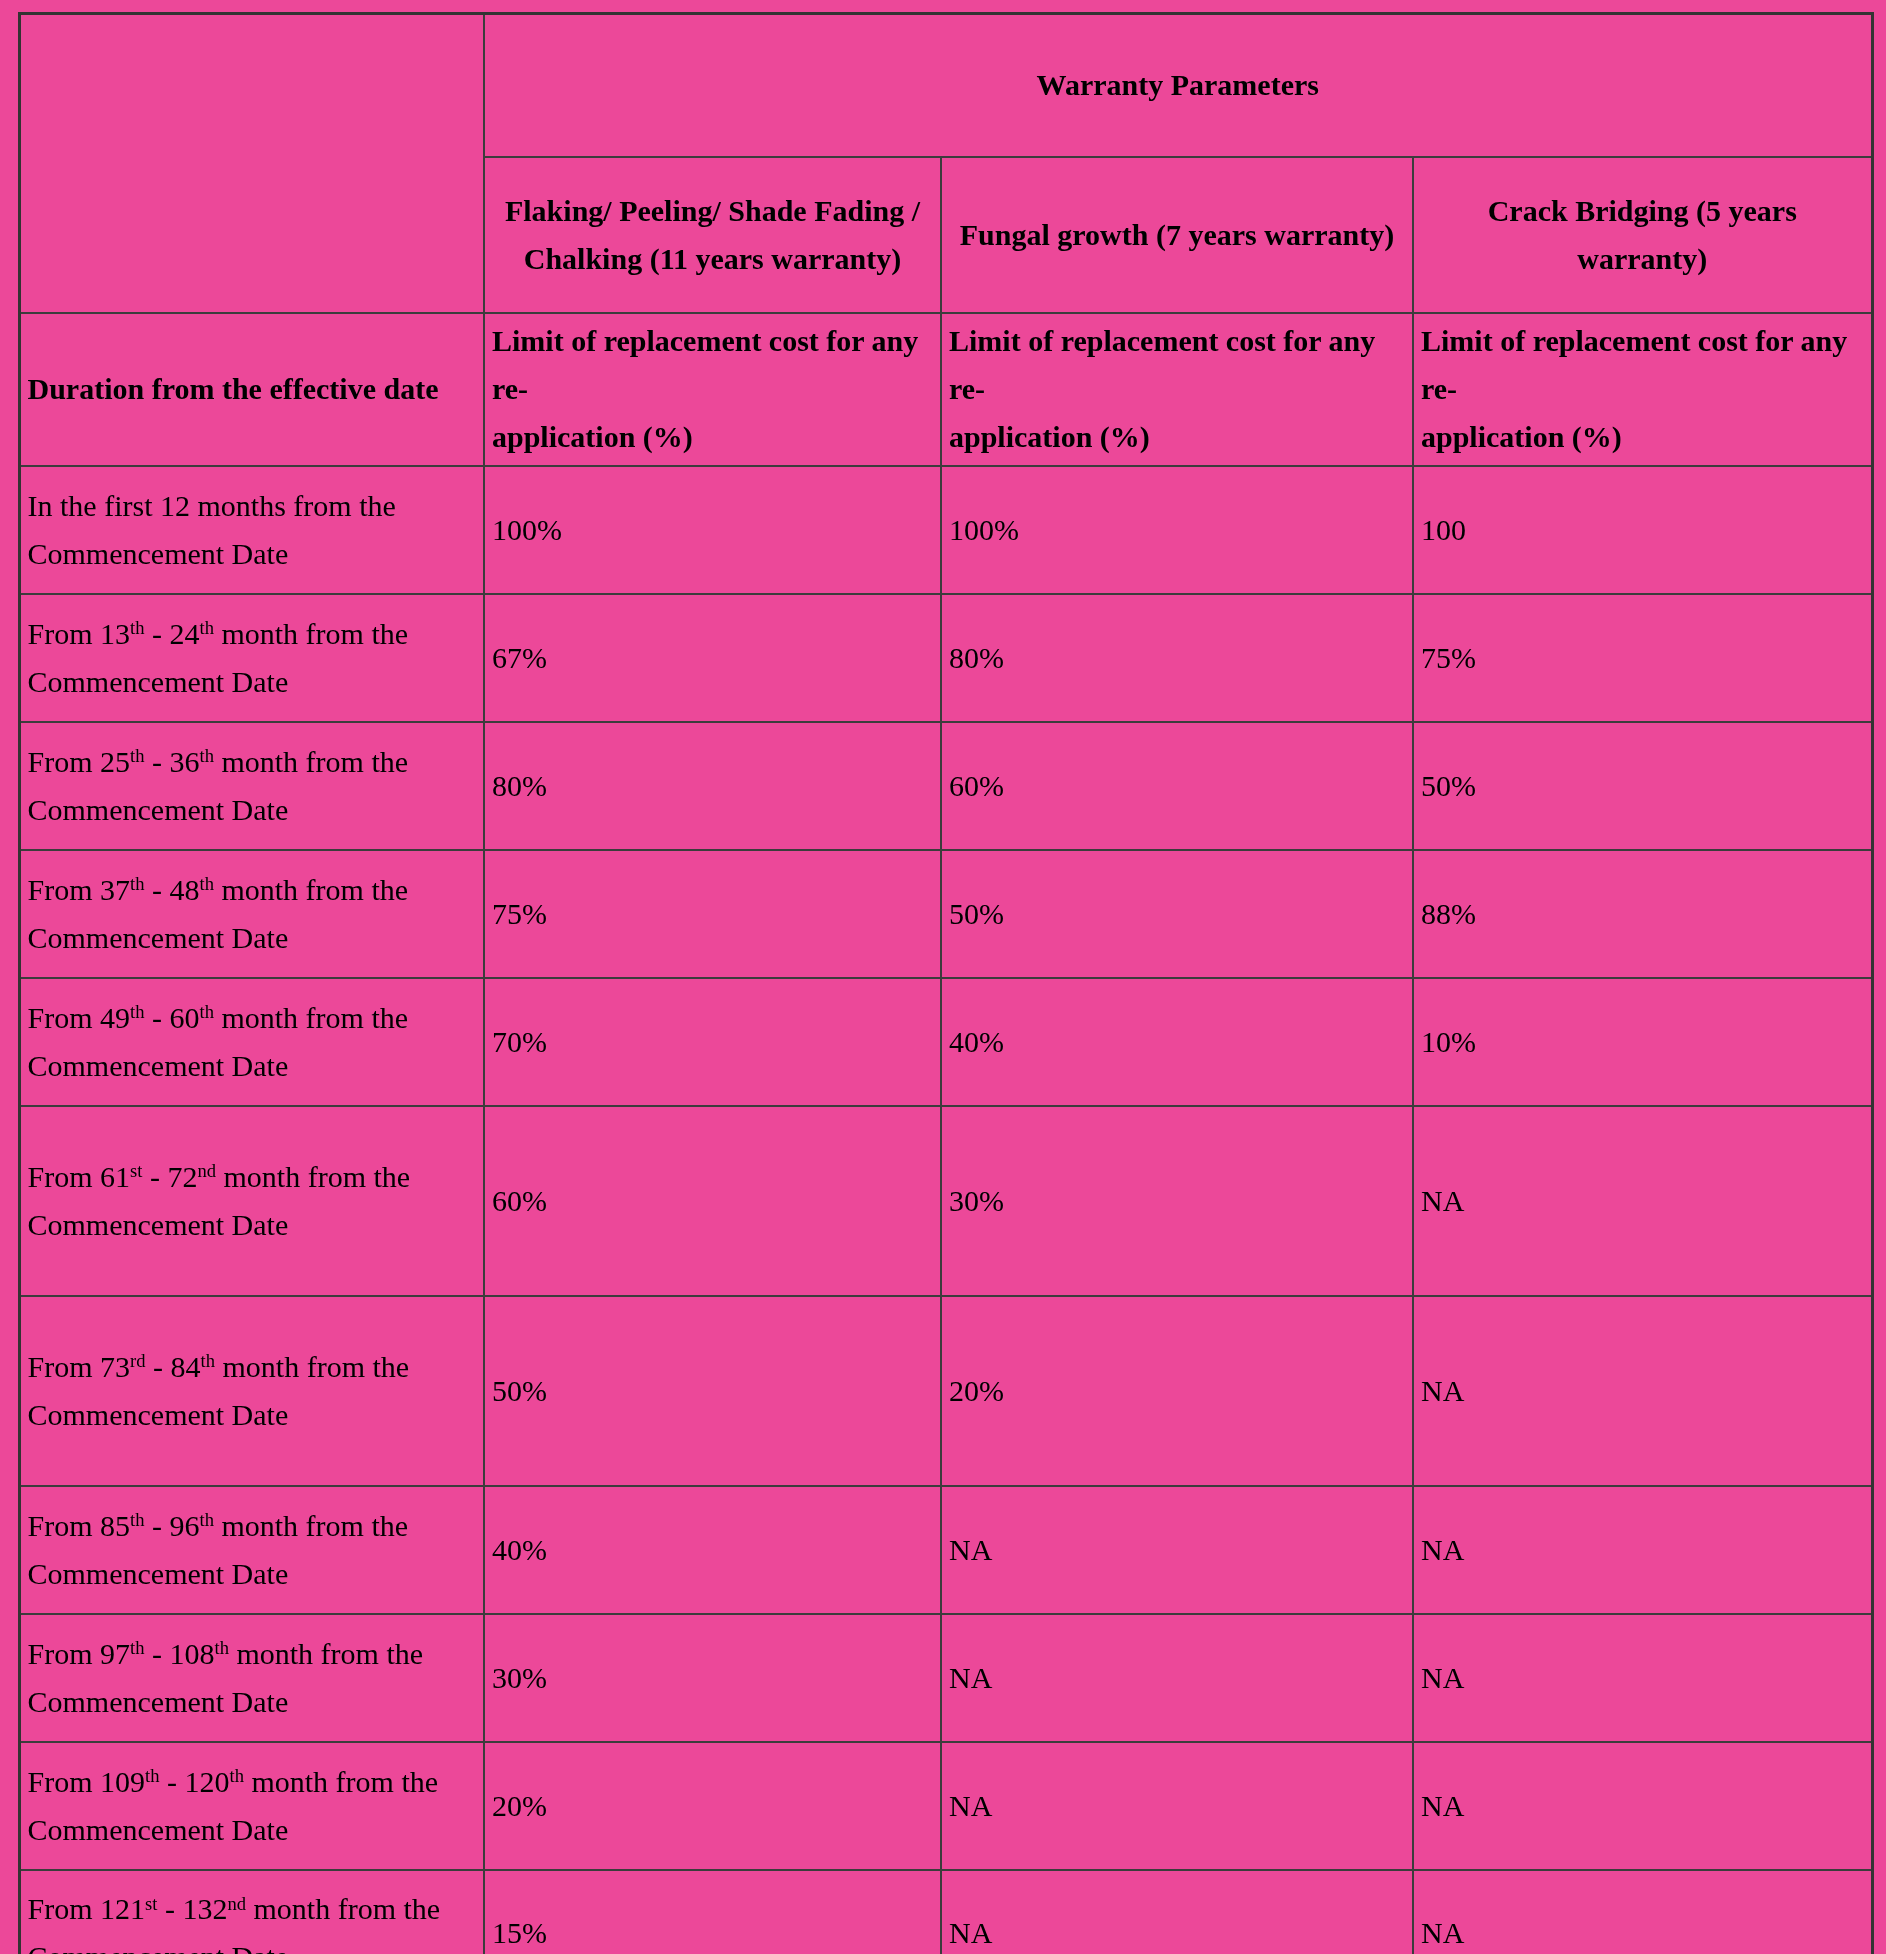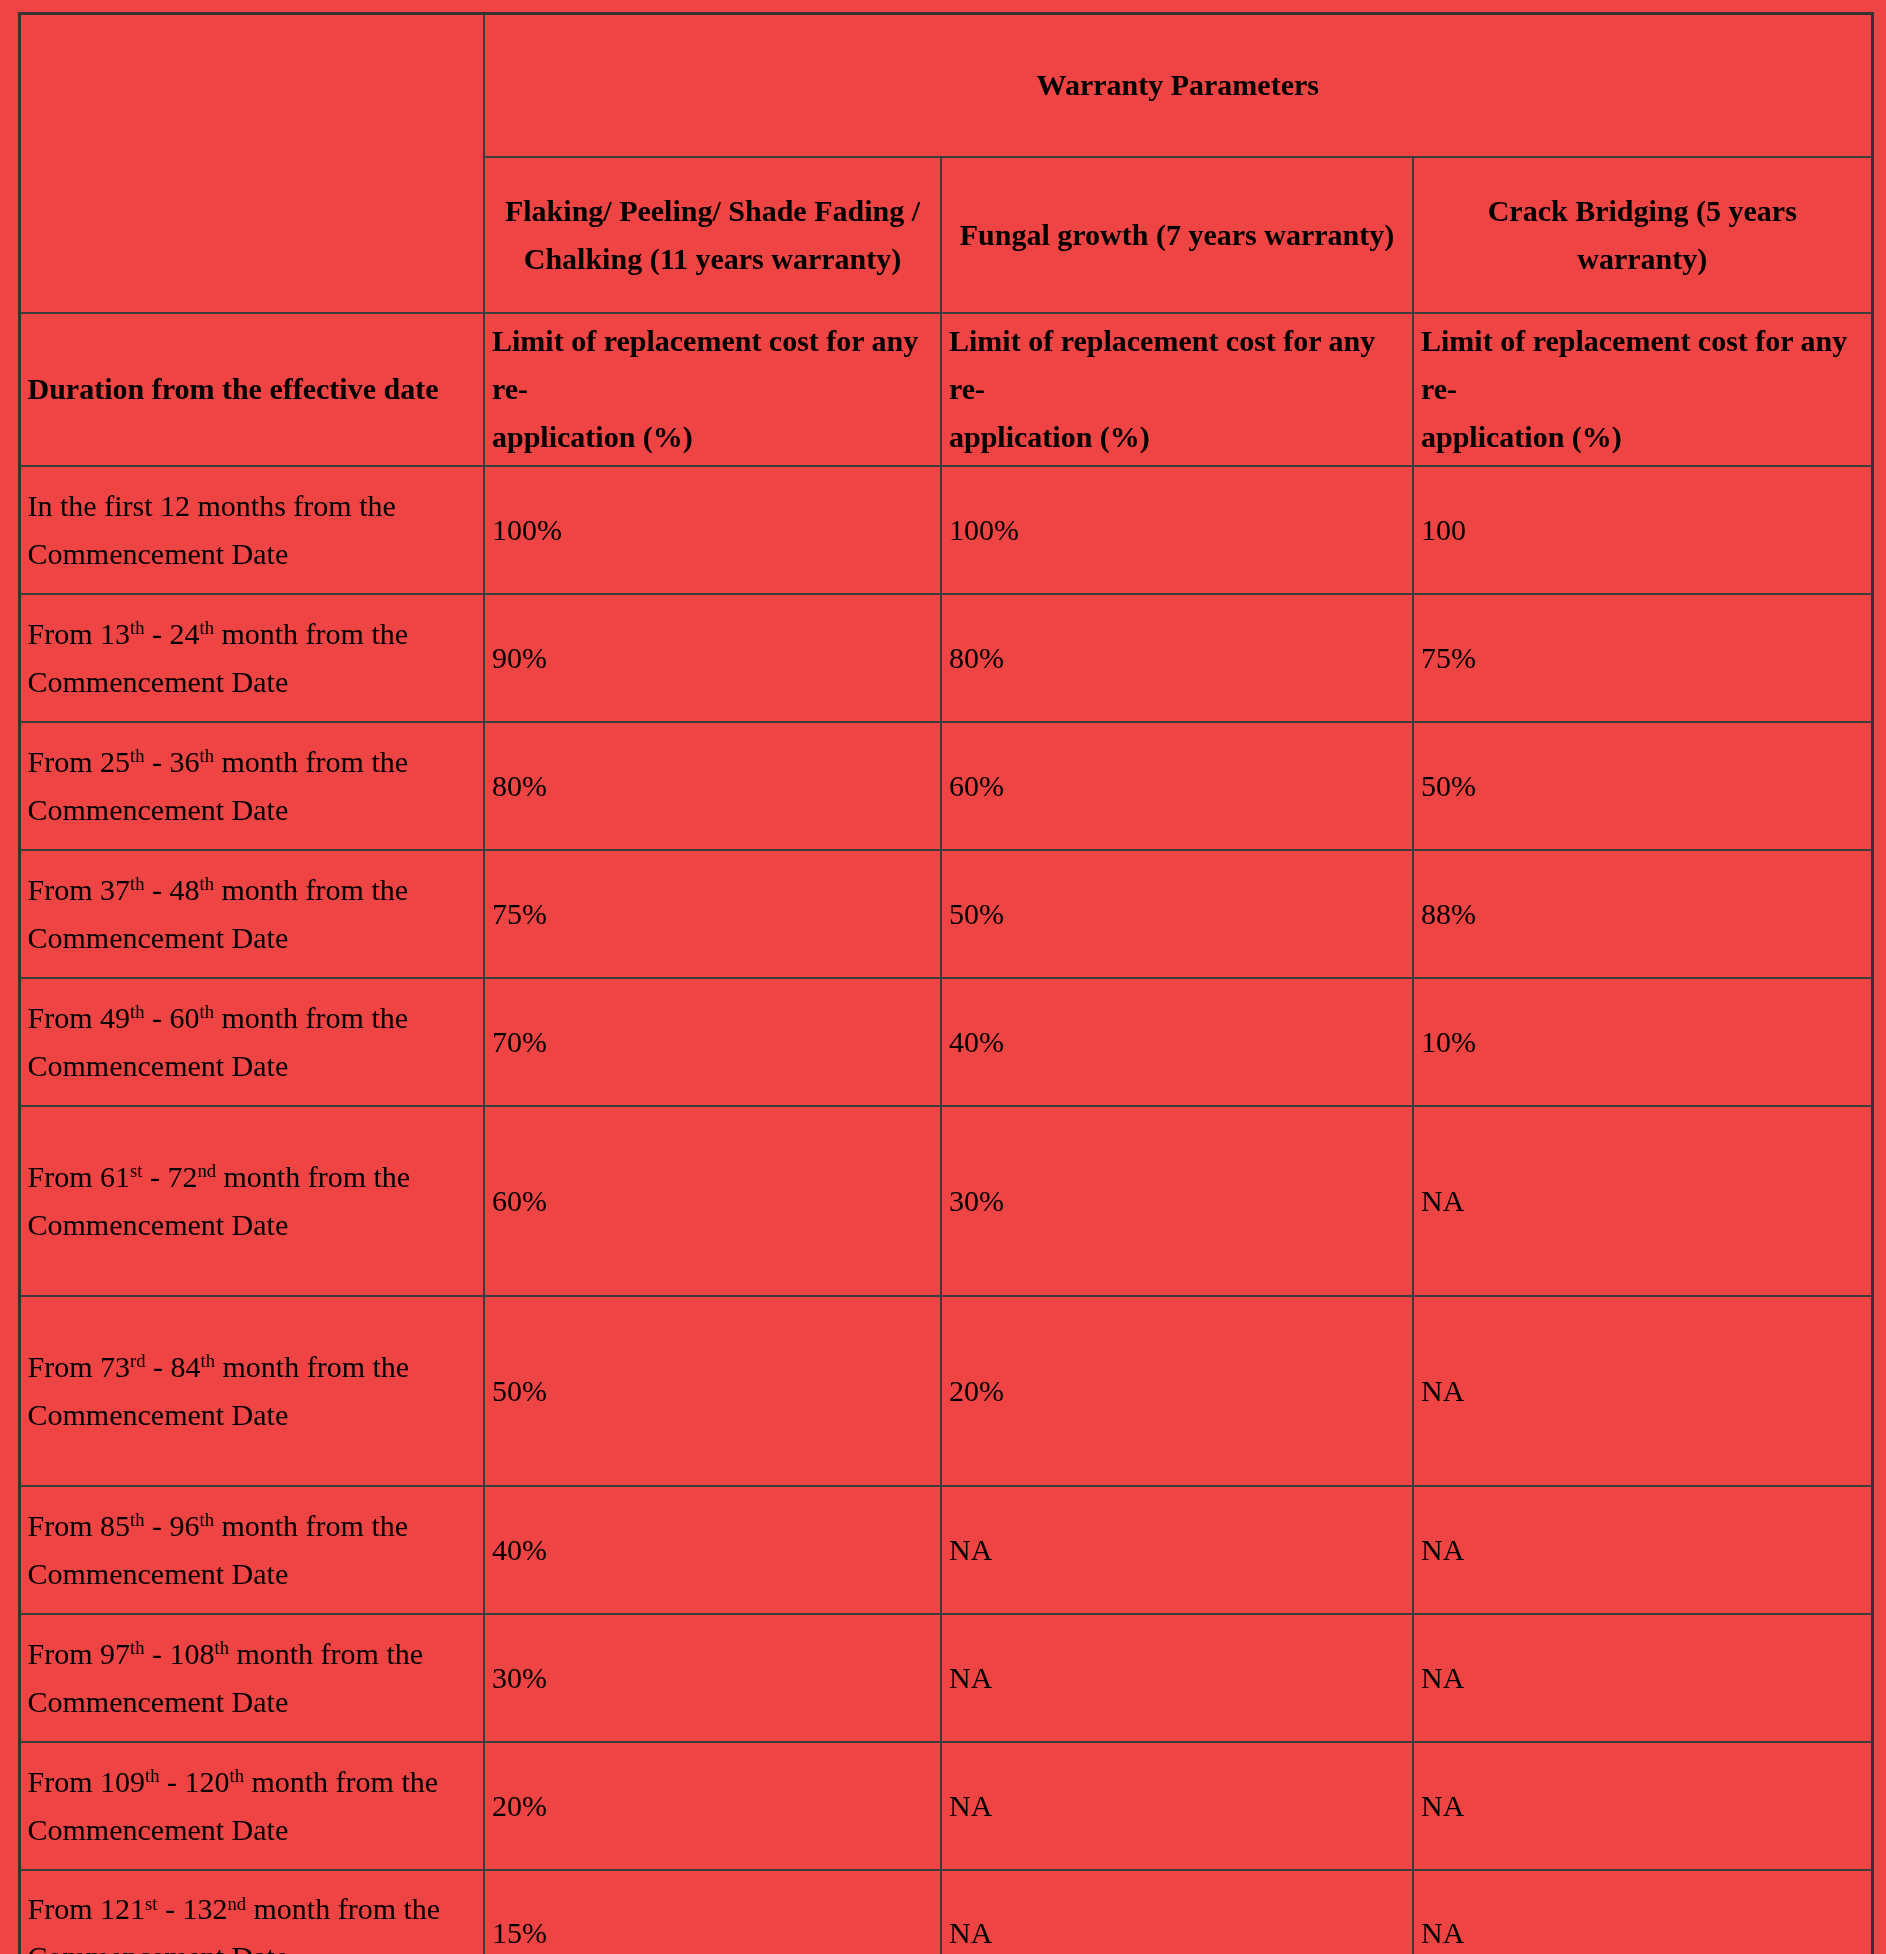--- a/index.html
+++ b/index.html
@@ -7,21 +7,21 @@
     padding: 0;
     background: #ffffff;
     color: #000000;
     font-family: "Liberation Serif", "DejaVu Serif", serif;
   }
   .page {
     width: 1887px;
     height: 1955px;
     box-sizing: border-box;
     padding: 12.2px 17.5px 11.4px 17.5px;
-    background: #ef4444;
+    background: #ec4899;
   }
   table.warranty {
     border-collapse: collapse;
     table-layout: fixed;
     width: 1852px;
     border: 3.5px solid #333333;
   }
   table.warranty td {
     border: 2.6px solid #3c3c3c;
     font-size: 30px;
@@ -107,21 +107,21 @@
         <tr class="">
           <td class="duration-cell">In the first 12 months from the
 Commencement Date</td>
           <td class="value-cell">100%</td>
           <td class="value-cell">100%</td>
           <td class="value-cell">100</td>
         </tr>
         <tr class="">
           <td class="duration-cell">From 13<sup>th</sup> - 24<sup>th</sup> month from the
 Commencement Date</td>
-          <td class="value-cell">90%</td>
+          <td class="value-cell">67%</td>
           <td class="value-cell">80%</td>
           <td class="value-cell">75%</td>
         </tr>
         <tr class="">
           <td class="duration-cell">From 25<sup>th</sup> - 36<sup>th</sup> month from the
 Commencement Date</td>
           <td class="value-cell">80%</td>
           <td class="value-cell">60%</td>
           <td class="value-cell">50%</td>
         </tr>

